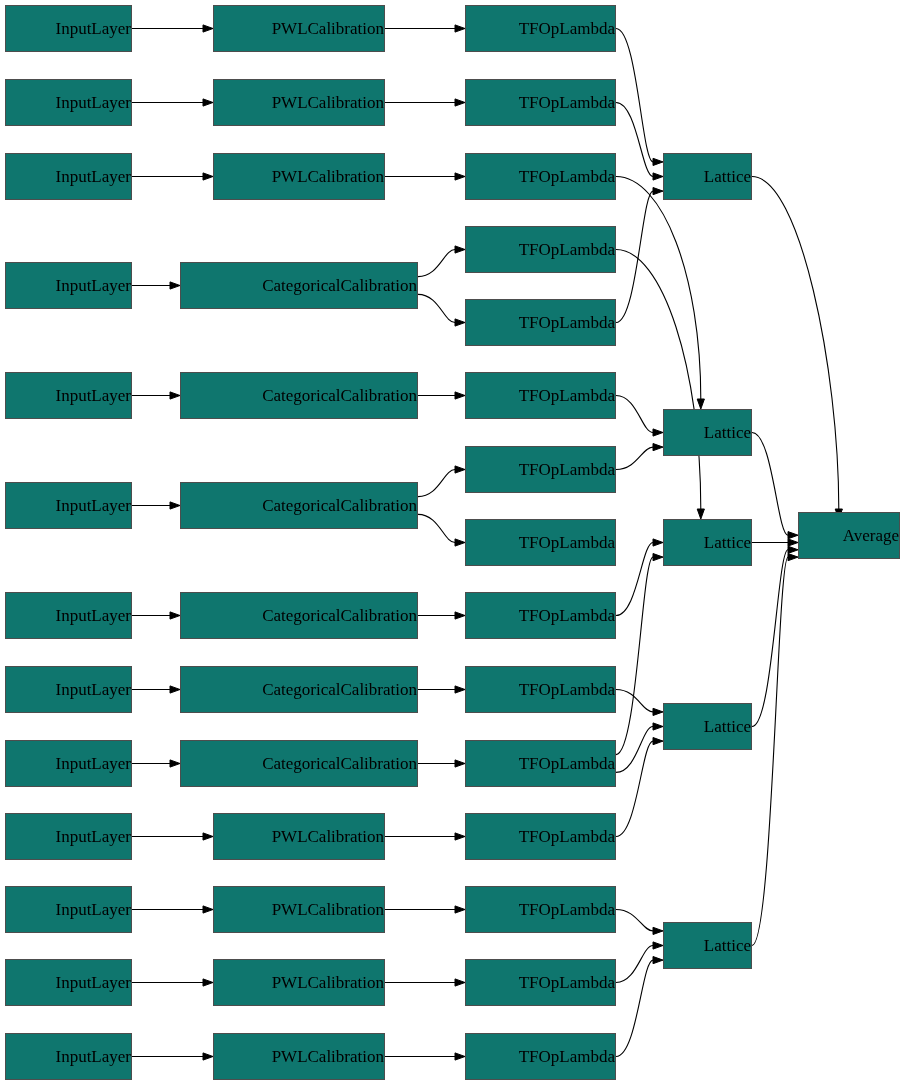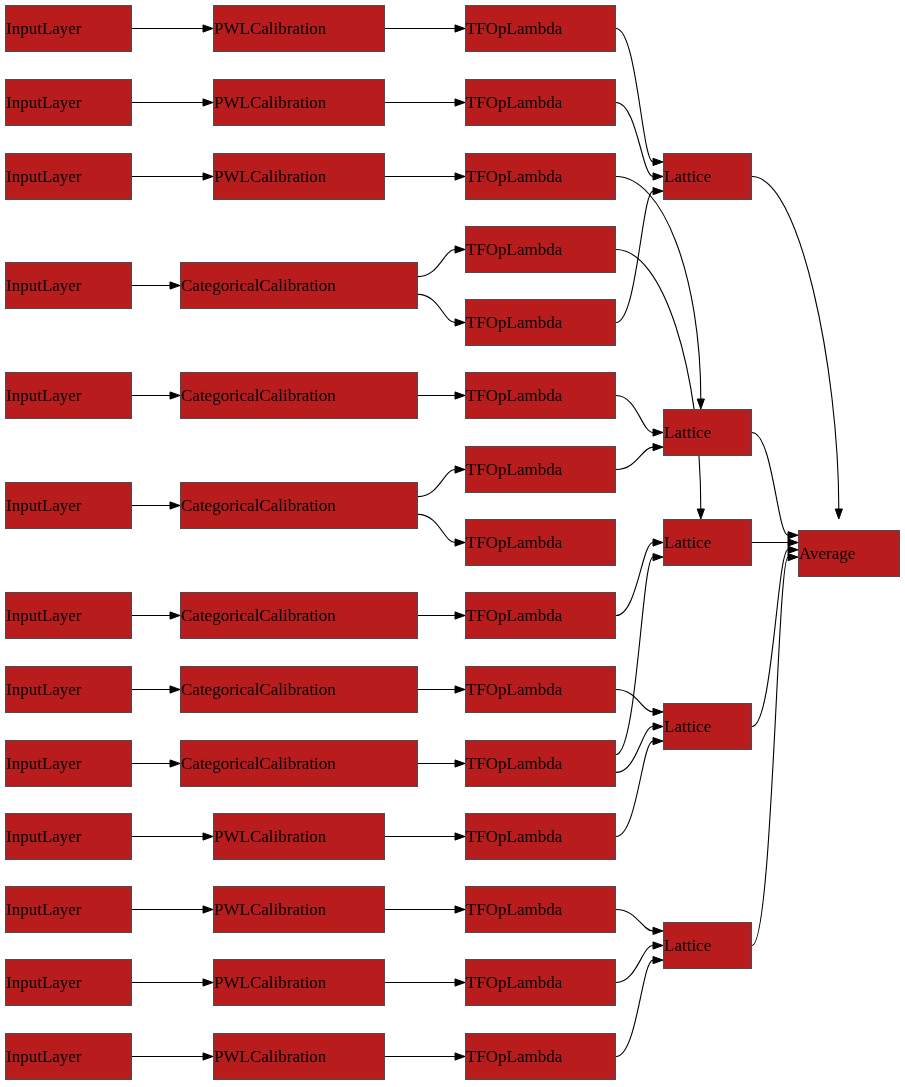--- a/index.html
+++ b/index.html
@@ -1,19 +1,19 @@
 <!DOCTYPE html>
 <html><head>
 <meta charset="utf-8">
 <style>
   html,body{margin:0;padding:0;background:#ffffff;}
   body{font-family:"Liberation Serif","DejaVu Serif",serif;}
   #graph{position:relative;width:905px;height:1087px;background:#ffffff;overflow:hidden;}
-  .node{position:absolute;box-sizing:border-box;border:1px solid #4d4d4d;background:#b91c1c;
-        display:flex;align-items:center;justify-content:flex-start;font-size:17px;color:#000000;
+  .node{position:absolute;box-sizing:border-box;border:1px solid #4d4d4d;background:#0f766e;
+        display:flex;align-items:center;justify-content:flex-end;font-size:17px;color:#000000;
         line-height:1;white-space:nowrap;z-index:2;}
   svg.edges{position:absolute;left:0;top:0;width:905px;height:1087px;z-index:1;pointer-events:none;}
   svg.edges path{fill:none;stroke:#000000;stroke-width:1.1px;}
   svg.edges polygon{fill:#000000;stroke:#000000;stroke-width:1px;}
 </style>
 </head>
 <body>
 
 <div id="graph">
   <svg class="edges" viewBox="0 0 905 1087">
@@ -245,16 +245,16 @@
     </div>
     <div class="node" style="left: 663px; top: 519px; width: 89px; height: 47px;">
       <span>Lattice</span>
     </div>
     <div class="node" style="left: 663px; top: 703px; width: 89px; height: 47px;">
       <span>Lattice</span>
     </div>
     <div class="node" style="left: 663px; top: 922px; width: 89px; height: 47px;">
       <span>Lattice</span>
     </div>
-    <div class="node" style="left: 798px; top: 530px; width: 102px; height: 47px;">
+    <div class="node" style="left: 798px; top: 512px; width: 102px; height: 47px;">
       <span>Average</span>
     </div>
   </div>
 
 </body></html>

